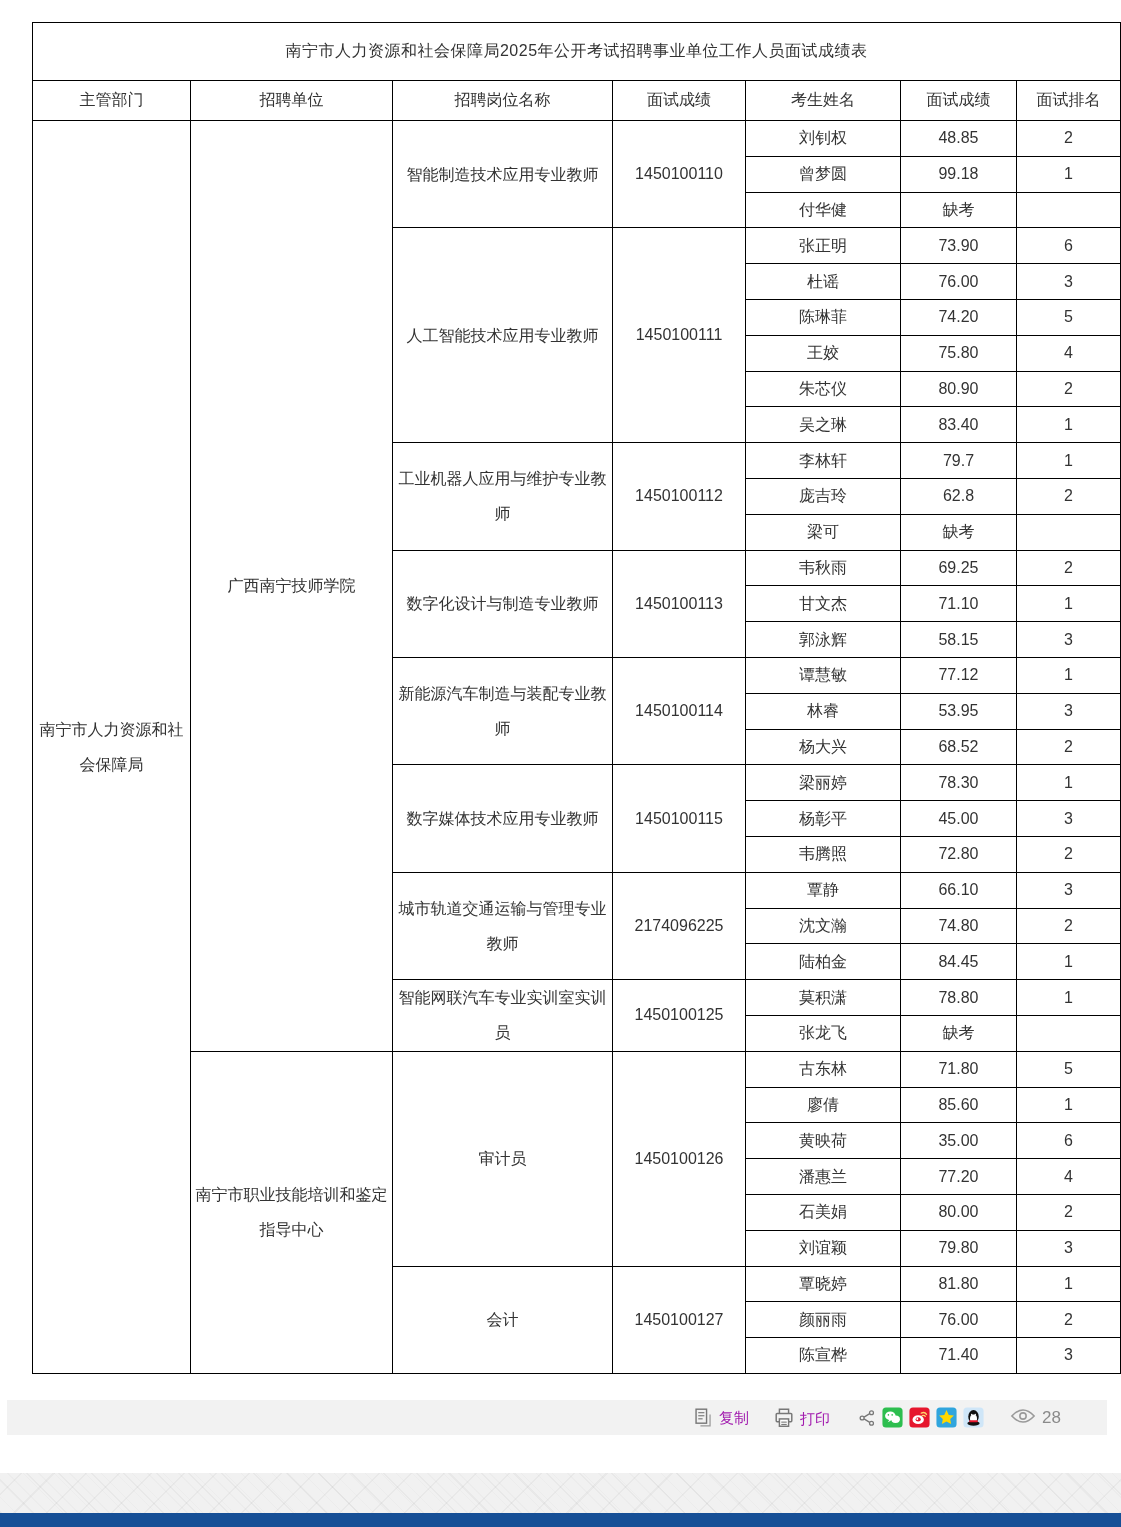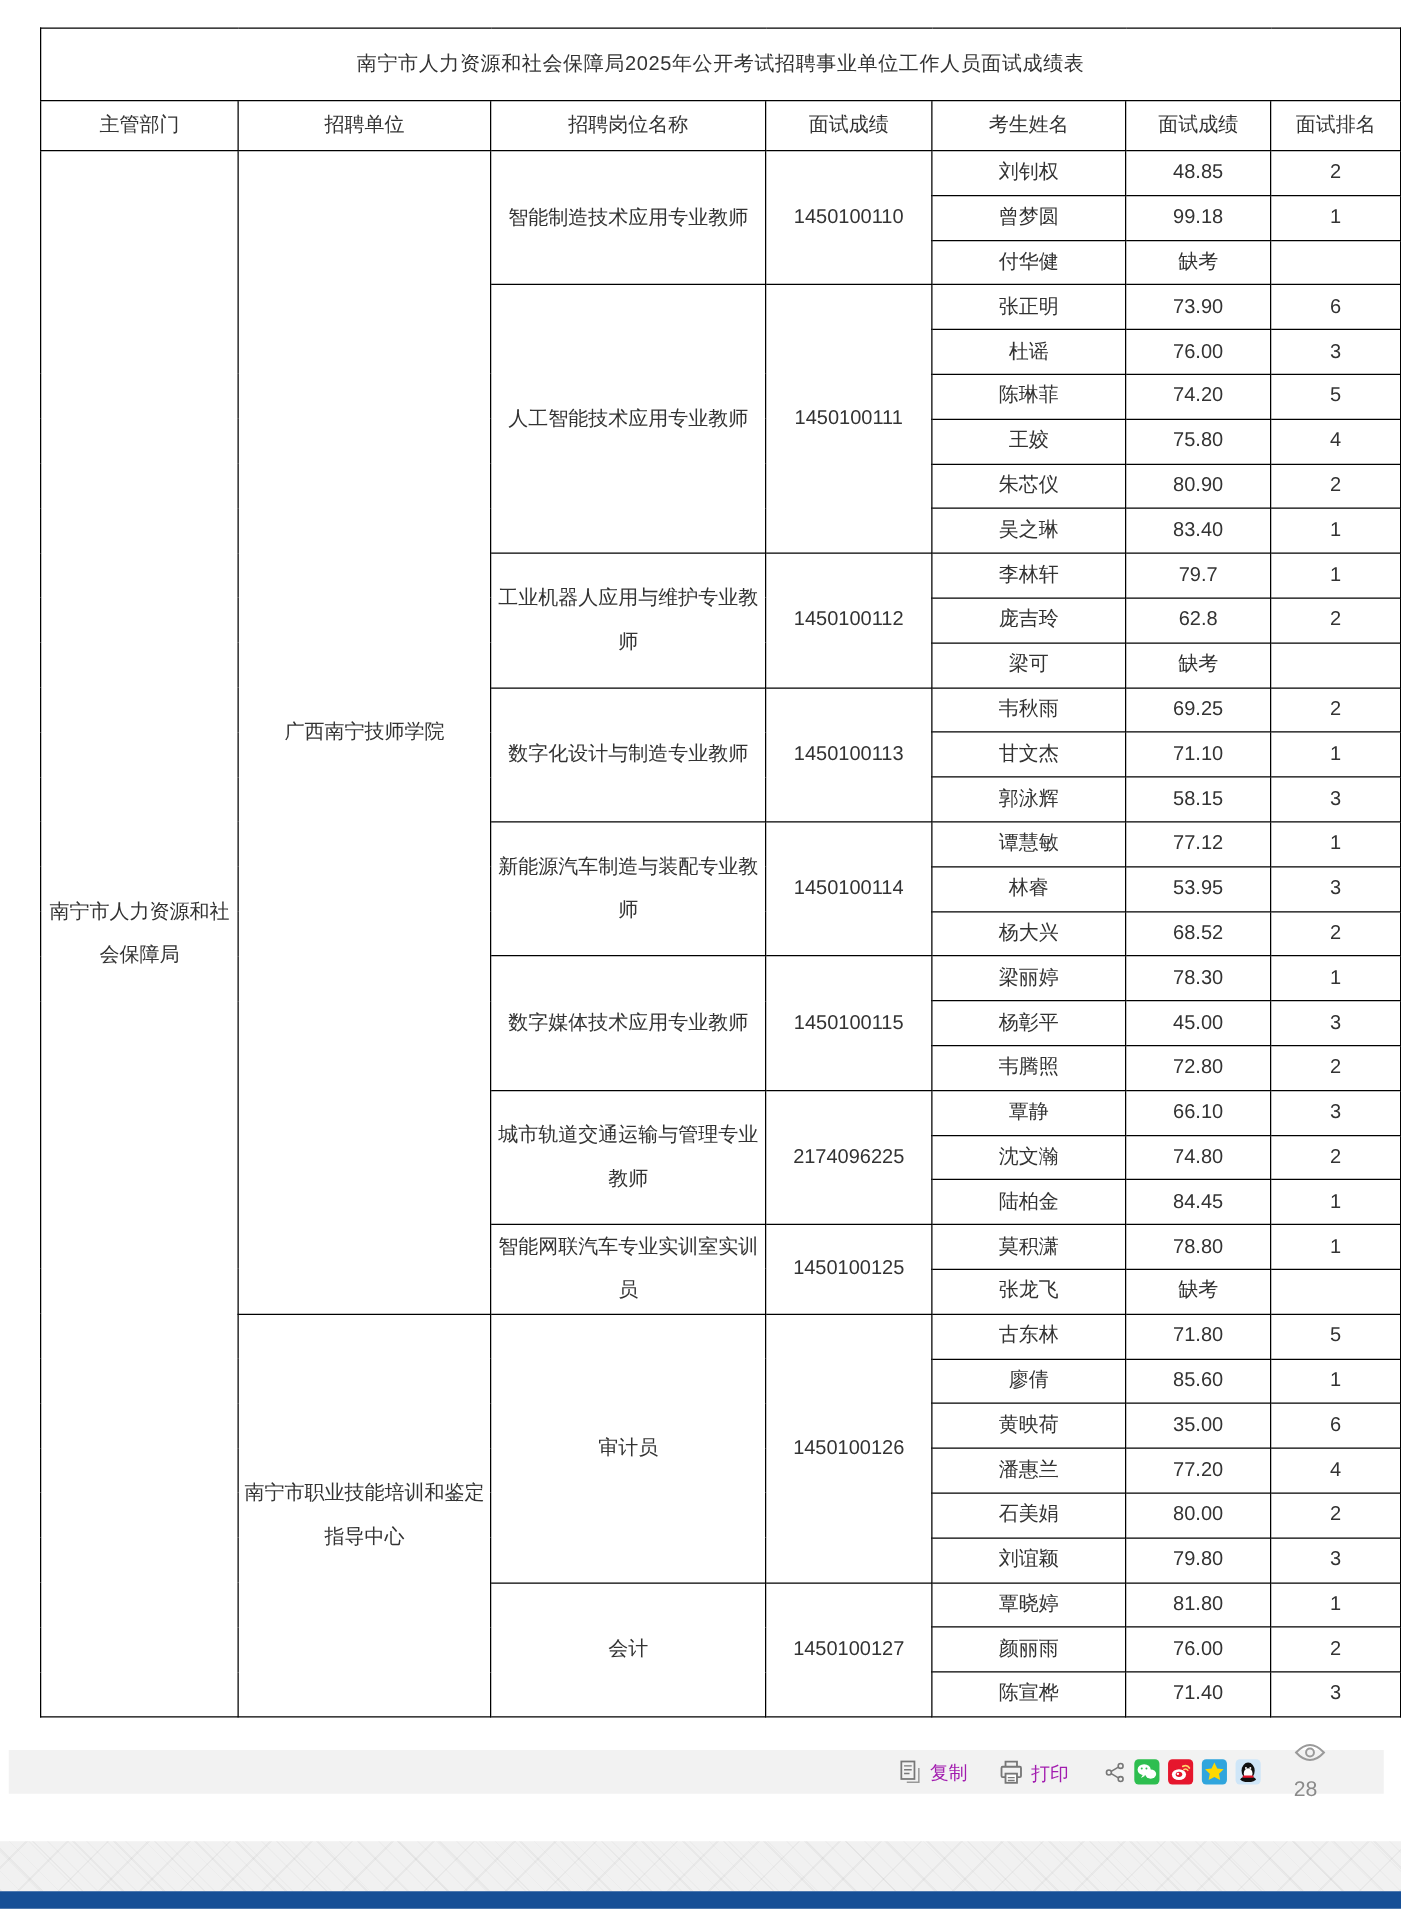--- a/index.html
+++ b/index.html
@@ -32,21 +32,21 @@
     position:absolute;left:7px;top:1400px;width:1100px;height:35px;
     display:flex;align-items:center;justify-content:flex-end;
     padding-right:46px;box-sizing:border-box;
   }
   .tool-item{display:inline-flex;align-items:flex-end;gap:5px;font-size:15px;color:#a21caf;cursor:pointer;}
   .tool-item svg{display:block;}
   .tb-copy{margin-right:24px;}
   .tb-print{margin-right:28px;}
   .share-group{display:inline-flex;align-items:center;gap:6px;}
   .share-group .tool-icon{display:inline-flex;cursor:pointer;}
-  .view-group{display:inline-flex;gap:6px;margin-left:26px;flex-direction:column;}
+  .view-group{display:inline-flex;align-items:center;gap:6px;margin-left:26px;}
   .view-count{color:#8a8a8a;font-size:17px;}
 
   
   .pattern-band{
     position:absolute;left:0;top:1473px;width:1121px;height:40px;
     background-image:
       repeating-linear-gradient(45deg, rgba(0,0,0,0.035) 0 1.5px, transparent 1.5px 23px),
       repeating-linear-gradient(-45deg, rgba(0,0,0,0.035) 0 1.5px, transparent 1.5px 23px),
       repeating-linear-gradient(45deg, rgba(0,0,0,0.02) 0 1px, transparent 1px 11px);
   }

